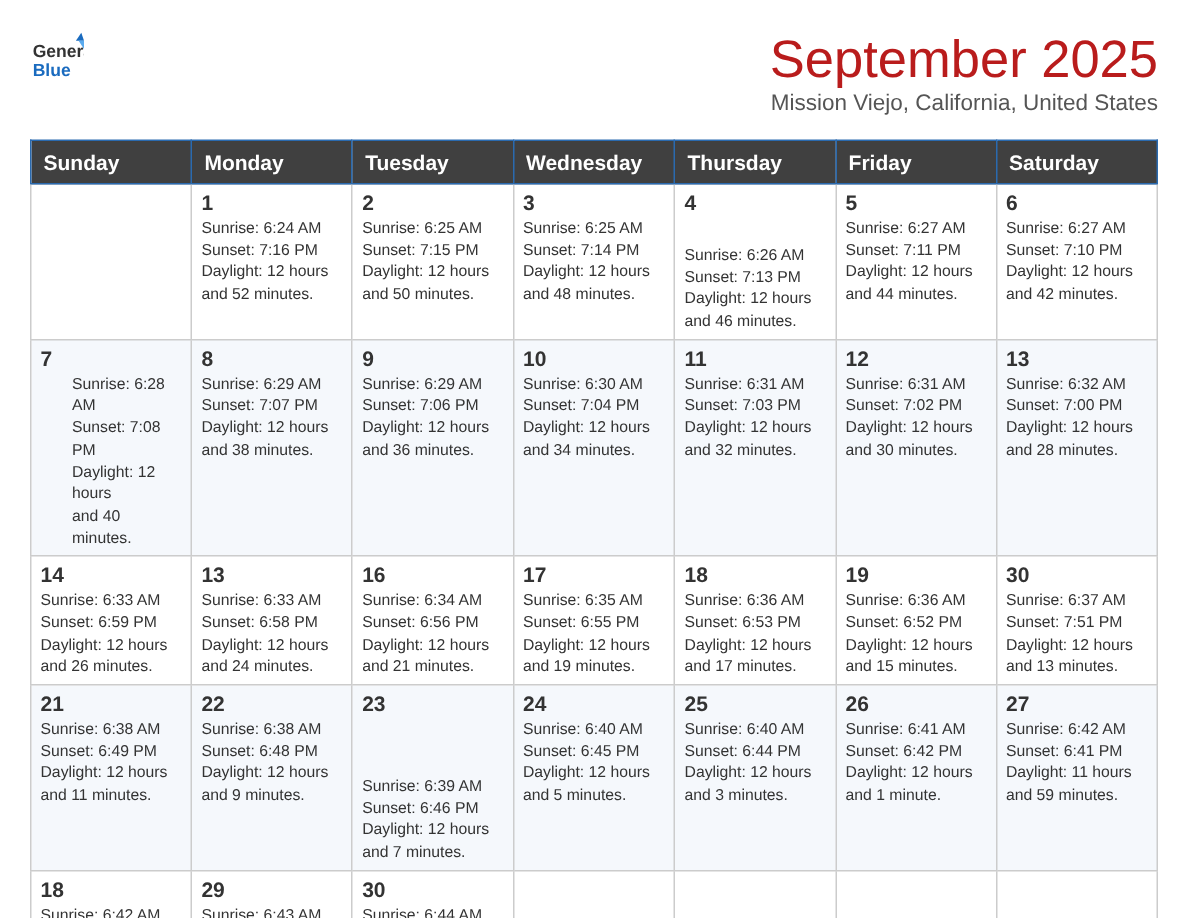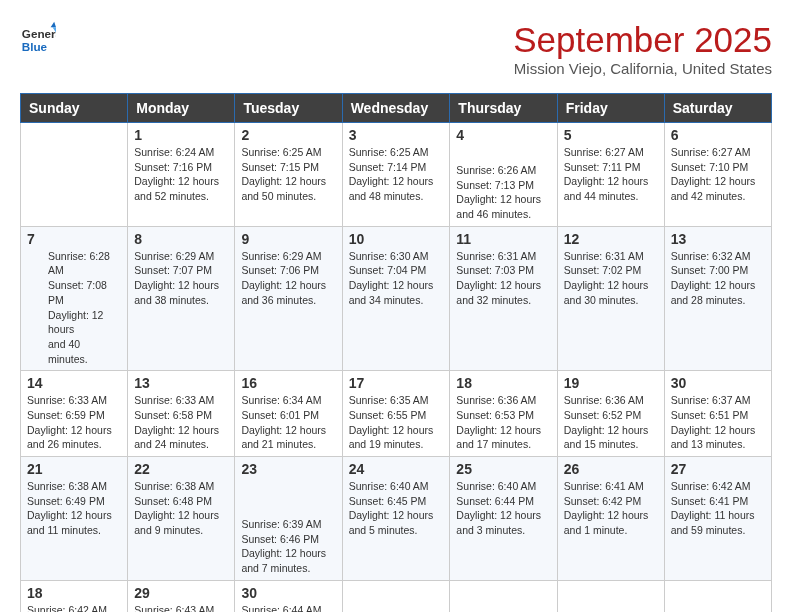--- a/index.html
+++ b/index.html
@@ -220,21 +220,21 @@
         <td>
           <span class="day-number">13</span>
           <div class="day-info" style="white-space: pre-line;">Sunrise: 6:33 AM
 Sunset: 6:58 PM
 Daylight: 12 hours
 and 24 minutes.</div>
         </td>
         <td>
           <span class="day-number">16</span>
           <div class="day-info" style="white-space: pre-line;">Sunrise: 6:34 AM
-Sunset: 6:01 PM
+Sunset: 6:56 PM
 Daylight: 12 hours
 and 21 minutes.</div>
         </td>
         <td>
           <span class="day-number">17</span>
           <div class="day-info" style="white-space: pre-line;">Sunrise: 6:35 AM
 Sunset: 6:55 PM
 Daylight: 12 hours
 and 19 minutes.</div>
         </td>
@@ -248,21 +248,21 @@
         <td>
           <span class="day-number">19</span>
           <div class="day-info" style="white-space: pre-line;">Sunrise: 6:36 AM
 Sunset: 6:52 PM
 Daylight: 12 hours
 and 15 minutes.</div>
         </td>
         <td>
           <span class="day-number">30</span>
           <div class="day-info" style="white-space: pre-line;">Sunrise: 6:37 AM
-Sunset: 6:51 PM
+Sunset: 7:51 PM
 Daylight: 12 hours
 and 13 minutes.</div>
         </td>
       </tr>
       <tr>
         <td>
           <span class="day-number">21</span>
           <div class="day-info" style="white-space: pre-line;">Sunrise: 6:38 AM
 Sunset: 6:49 PM
 Daylight: 12 hours

